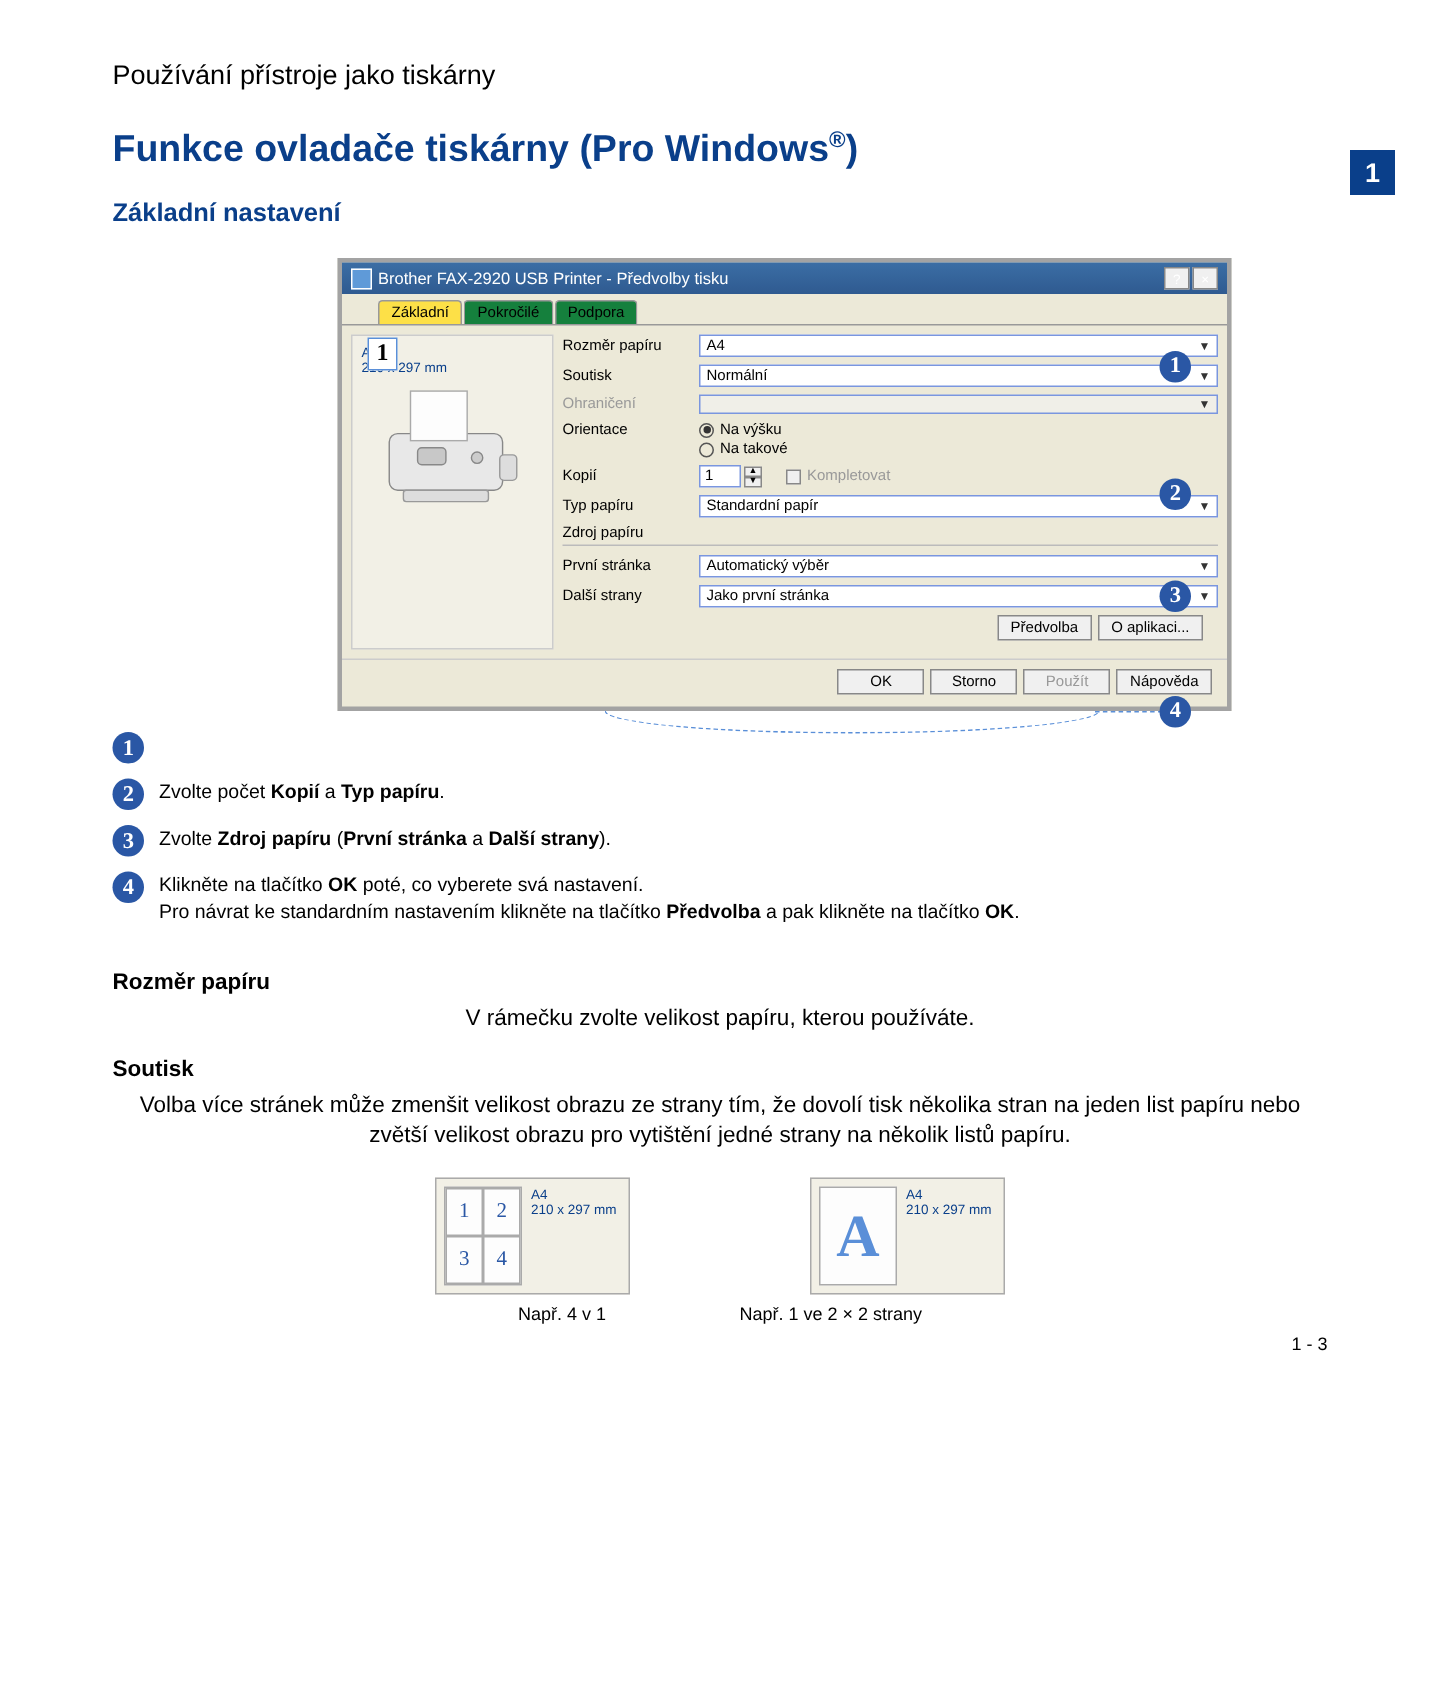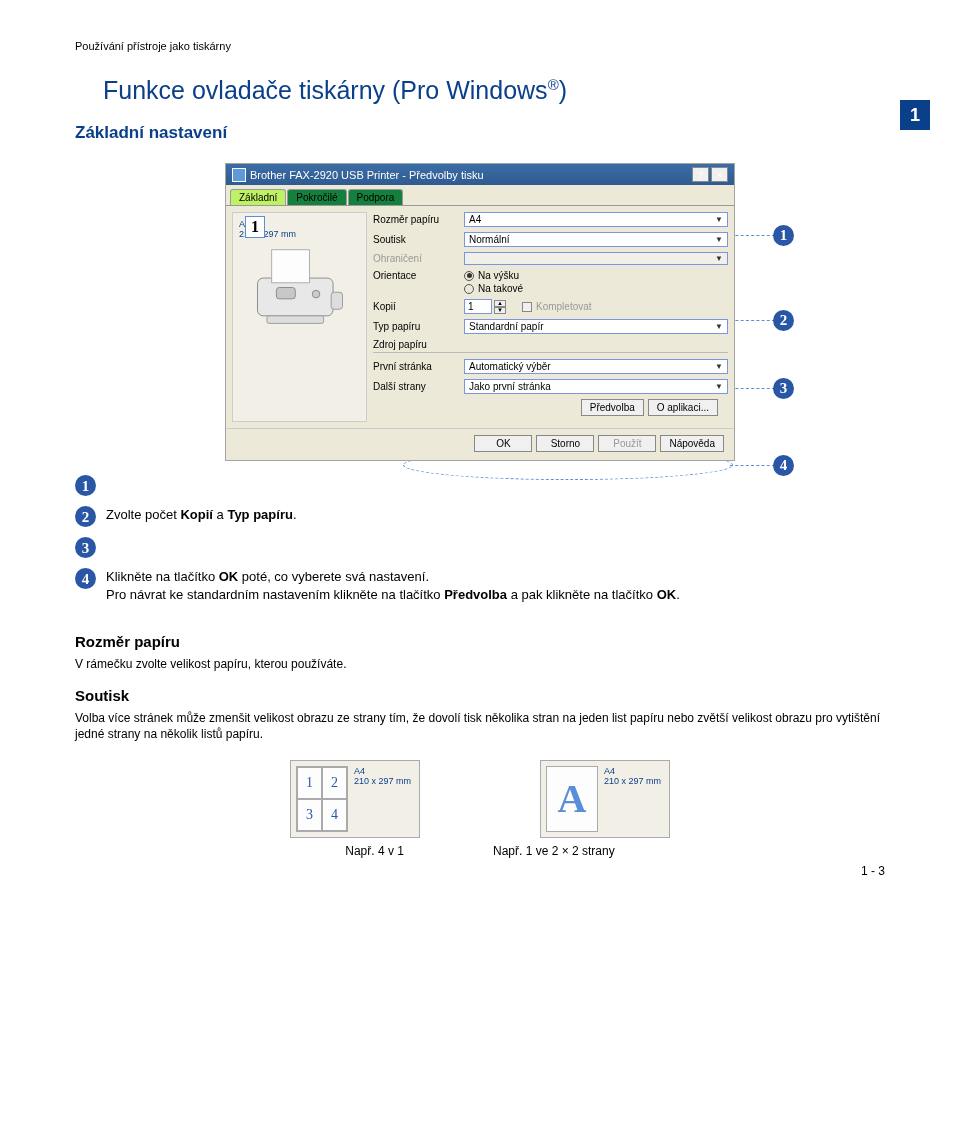--- a/index.html
+++ b/index.html
@@ -4,63 +4,63 @@
 <style>
   * { box-sizing: border-box; margin: 0; padding: 0; }
   body {
     font-family: Arial, Helvetica, sans-serif;
     background: #fff;
     width: 960px;
     padding: 40px 75px 40px 75px;
     color: #000;
     position: relative;
   }
-  .header-path { font-size: 11px; margin-bottom: 24px; }
-  .main-title { font-size: 25px; font-weight: normal; color: #0a3f8a; margin-bottom: 18px; margin-left: 28px; }
+  .header-path { font-size: 18px; margin-bottom: 24px; }
+  .main-title { font-size: 25px; font-weight: bold; color: #0a3f8a; margin-bottom: 18px; }
   .main-title sup { font-size: 15px; }
   .sub-title { font-size: 17px; font-weight: bold; color: #0a3f8a; margin-bottom: 20px; }
   .side-chapter {
     position: absolute;
     right: 30px;
     top: 100px;
     width: 30px;
     height: 30px;
     background: #0a3f8a;
     color: #fff;
     font-weight: bold;
     display: flex;
     align-items: center;
     justify-content: center;
     font-size: 18px;
   }
   .dialog-wrap { position: relative; width: 510px; margin: 0 auto 14px auto; }
   .dialog {
-    width: 510px;
+    width: 596px;
     background: #ece9d8;
-    border: 1px solid #a3a3a3;
+    border: 3px solid #a3a3a3;
     font-size: 10px;
     position: relative;
     z-index: 1;
   }
   .titlebar {
     background: linear-gradient(#3b6ea5,#2f5a90);
     color: #fff;
     padding: 3px 6px;
     display: flex;
     align-items: center;
     justify-content: space-between;
     font-size: 11px;
   }
   .titlebar-left { display: flex; align-items: center; gap: 4px; }
   .win-icon { width: 14px; height: 14px; background: #5f9ad8; border: 1px solid #fff; }
   .titlebar-btns { display: flex; gap: 2px; }
   .tbtn { width: 17px; height: 15px; background: #f0f0f0; border: 1px solid #888; display:flex; align-items:center; justify-content:center; font-size:9px; }
   .tabs { display: flex; border-bottom: 1px solid #999; padding: 4px 4px 0 4px; gap: 1px; }
   .tab { background: #15803d; border: 1px solid #999; border-bottom: none; padding: 2px 8px; font-size: 10px; border-radius: 3px 3px 0 0; }
-  .tab.active { background: #bef264; font-weight: normal; }
+  .tab.active { background: #fde047; font-weight: normal; margin-left: 20px; }
   .dialog-body { display: flex; padding: 6px; gap: 6px; }
   .preview-pane { width: 135px; border: 1px solid #ccc; background: #f2f0e6; padding: 6px; text-align: center; }
   .preview-pane .spec { text-align: left; color: #0a3f8a; font-size: 9px; margin-bottom: 6px; }
   .printer-svg { width: 110px; height: 85px; }
   .settings-pane { flex: 1; }
   .srow { display: flex; align-items: center; margin-bottom: 5px; gap: 6px; font-size: 10px; }
   .slabel { width: 85px; text-align: left; }
   .sinput { flex: 1; border: 1px solid #7a96df; background: #fff; padding: 1px 4px; font-size: 10px; display:flex; align-items:center; justify-content:space-between; }
   .sinput .dd { font-size: 8px; color:#333; }
   .radio-group { display: flex; flex-direction: column; gap: 2px; }
@@ -86,21 +86,21 @@
   .dashed-line { position:absolute; border-top:1px dashed #5a8fd8; z-index:0;}
   .left-num-box {
     position:absolute; border:1px solid #5a8fd8; background:#fff;
     width:20px;height:22px;display:flex;align-items:center;justify-content:center;
     font-family:"Times New Roman",serif; font-size:16px; font-weight:bold; z-index:5;
   }
   .instr-list { margin: 8px 0 30px 0; }
   .instr-row { display:flex; align-items:flex-start; gap:10px; margin-bottom: 10px; font-size:13px; line-height:1.35; }
   .instr-text .bold { font-weight: bold; }
   .subhead { font-size: 15px; font-weight: bold; margin-bottom: 6px; }
-  .para { font-size: 12px; margin-bottom: 14px; line-height:1.35; }
+  .para { font-size: 15px; margin-bottom: 14px; line-height:1.35;text-align:center; }
   .examples { display:flex; justify-content:center; gap:120px; margin: 18px 0 6px 0;}
   .ex-captions { display:flex; justify-content:center; gap:89px; font-size:12px; }
   .page-num { position:absolute; right:75px; bottom:20px; font-size:12px; }
   .thumb-box {
     border:1px solid #aaa; background:#f2f0e6; padding:5px; width:130px;
     display:flex; gap:6px; align-items:flex-start;
   }
   .thumb-page {
     width:52px; height:66px; background:#fdfdfd; border:1px solid #aaa;
     display:grid;
@@ -273,20 +273,23 @@
     <div class="callout">1</div>
   </div>
   <div class="instr-row">
     <div class="callout">2</div>
     <div class="instr-text">
       <span>Zvolte počet </span><span class="bold">Kopií</span><span> a </span><span class="bold">Typ papíru</span><span>.</span>
     </div>
   </div>
   <div class="instr-row">
     <div class="callout">3</div>
+    <div class="instr-text">
+      <span>Zvolte </span><span class="bold">Zdroj papíru</span><span> (</span><span class="bold">První stránka</span><span> a </span><span class="bold">Další strany</span><span>).</span>
+    </div>
   </div>
   <div class="instr-row">
     <div class="callout">4</div>
     <div class="instr-text">
       <span>Klikněte na tlačítko </span><span class="bold">OK</span><span> poté, co vyberete svá nastavení.</span><br>
       <span>Pro návrat ke standardním nastavením klikněte na tlačítko </span><span class="bold">Předvolba</span><span> a pak klikněte na tlačítko </span><span class="bold">OK</span><span>.</span>
     </div>
   </div>
 </div>
 

